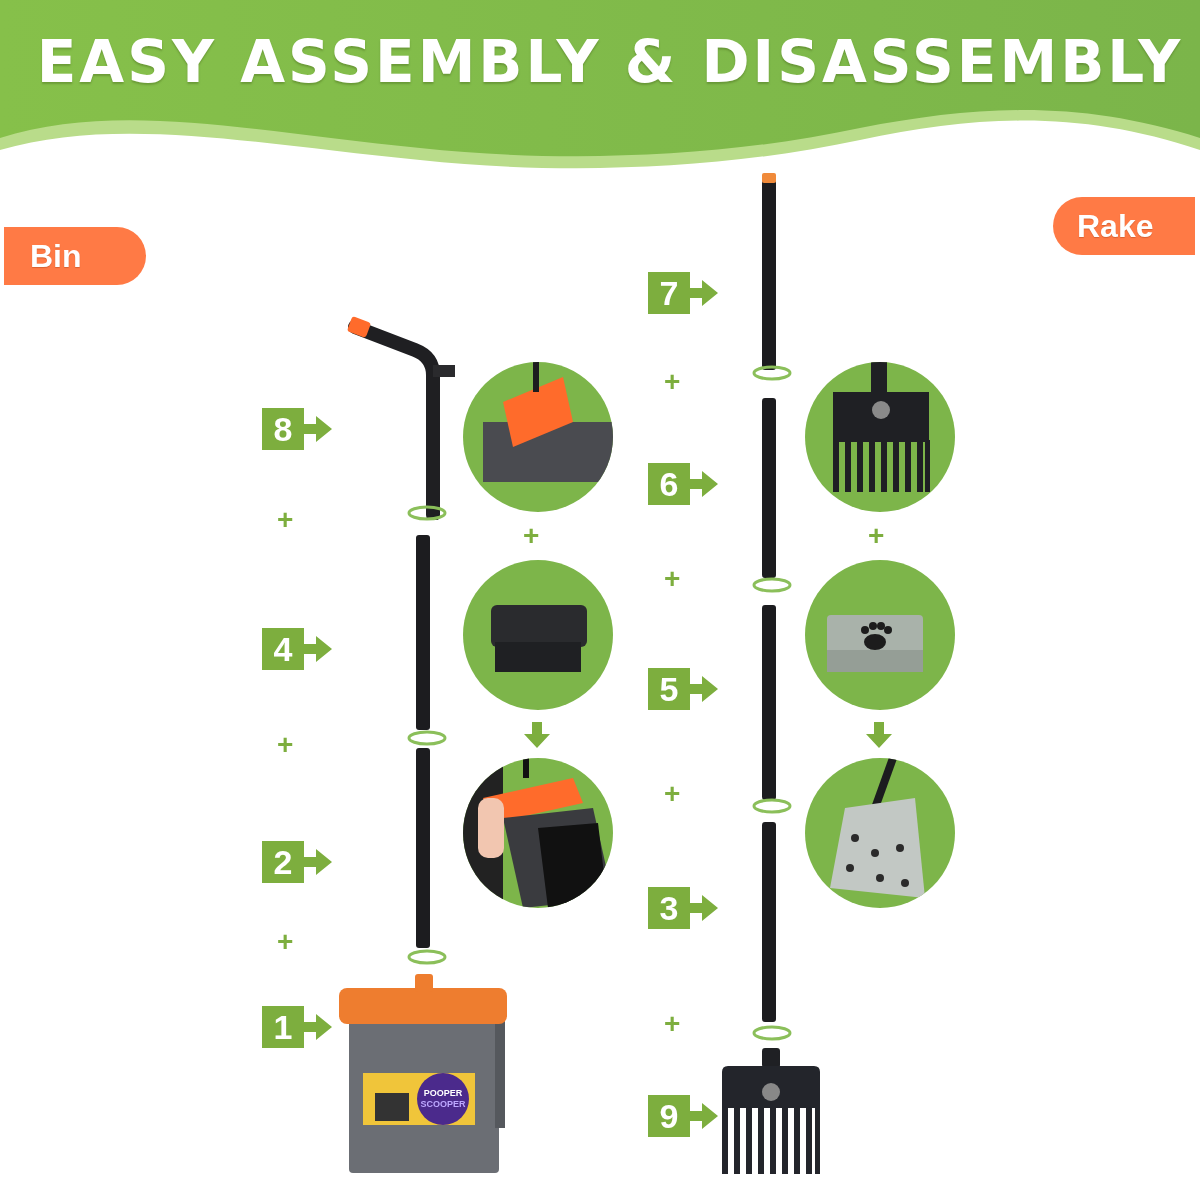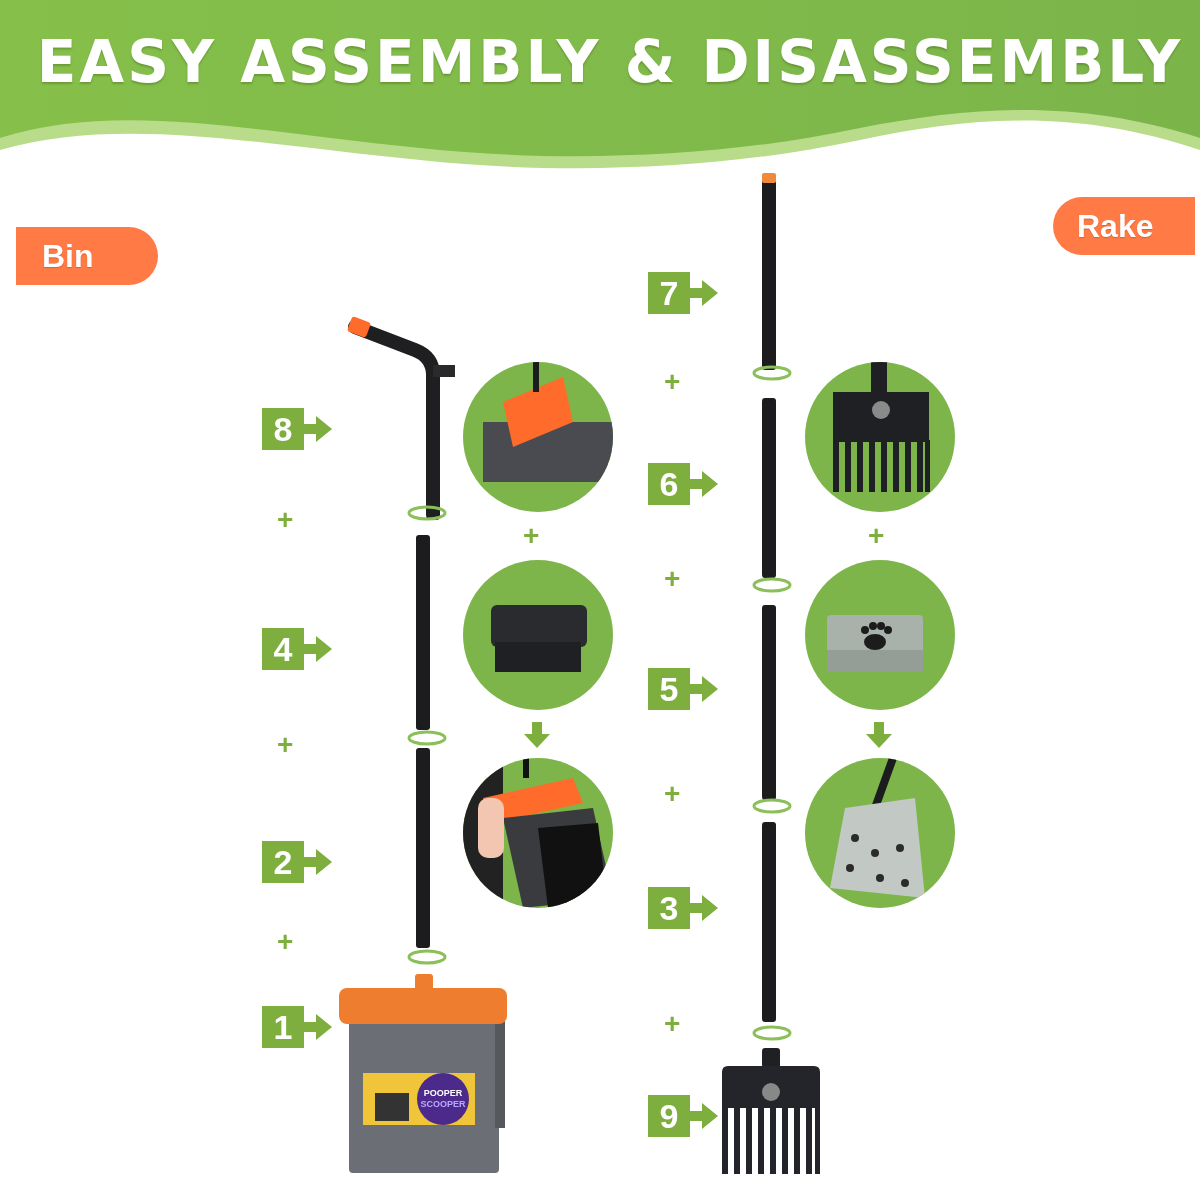--- a/index.html
+++ b/index.html
@@ -16,21 +16,21 @@
     text-shadow: 0 2px 2px rgba(60,90,20,0.35);
     padding-left: 20px;
   }
 
   
   .pill {
     position: absolute; height: 58px; background: #ff7a45; color: #fff;
     font-weight: bold; font-size: 32px; display: flex; align-items: center;
     padding: 0 26px; text-shadow: 0 1px 1px rgba(120,40,0,0.3);
   }
-  .pill-bin { left: 16px; top: 227px; width: 142px; border-radius: 0 29px 29px 0; }
+  .pill-bin { left: 4px; top: 227px; width: 142px; border-radius: 0 29px 29px 0; }
   .pill-rake { right: 5px; top: 197px; width: 142px; border-radius: 29px 0 0 29px; padding-left: 24px; }
 
   
   .badge { position: absolute; width: 72px; height: 42px; }
   .badge .sq {
     position: absolute; left: 0; top: 0; width: 42px; height: 42px; background: #7dae3e;
     color: #fff; font-weight: bold; font-size: 34px; display: flex; align-items: center; justify-content: center;
   }
   .badge .arrow { position: absolute; left: 40px; top: 6px; }
 

